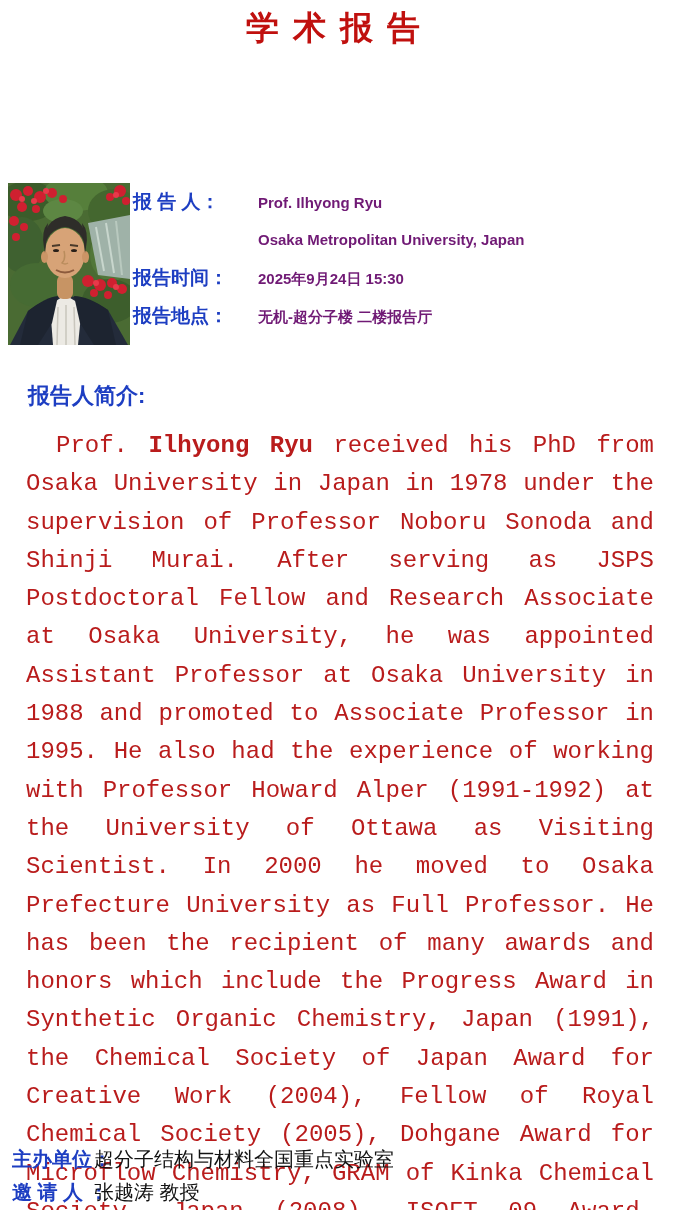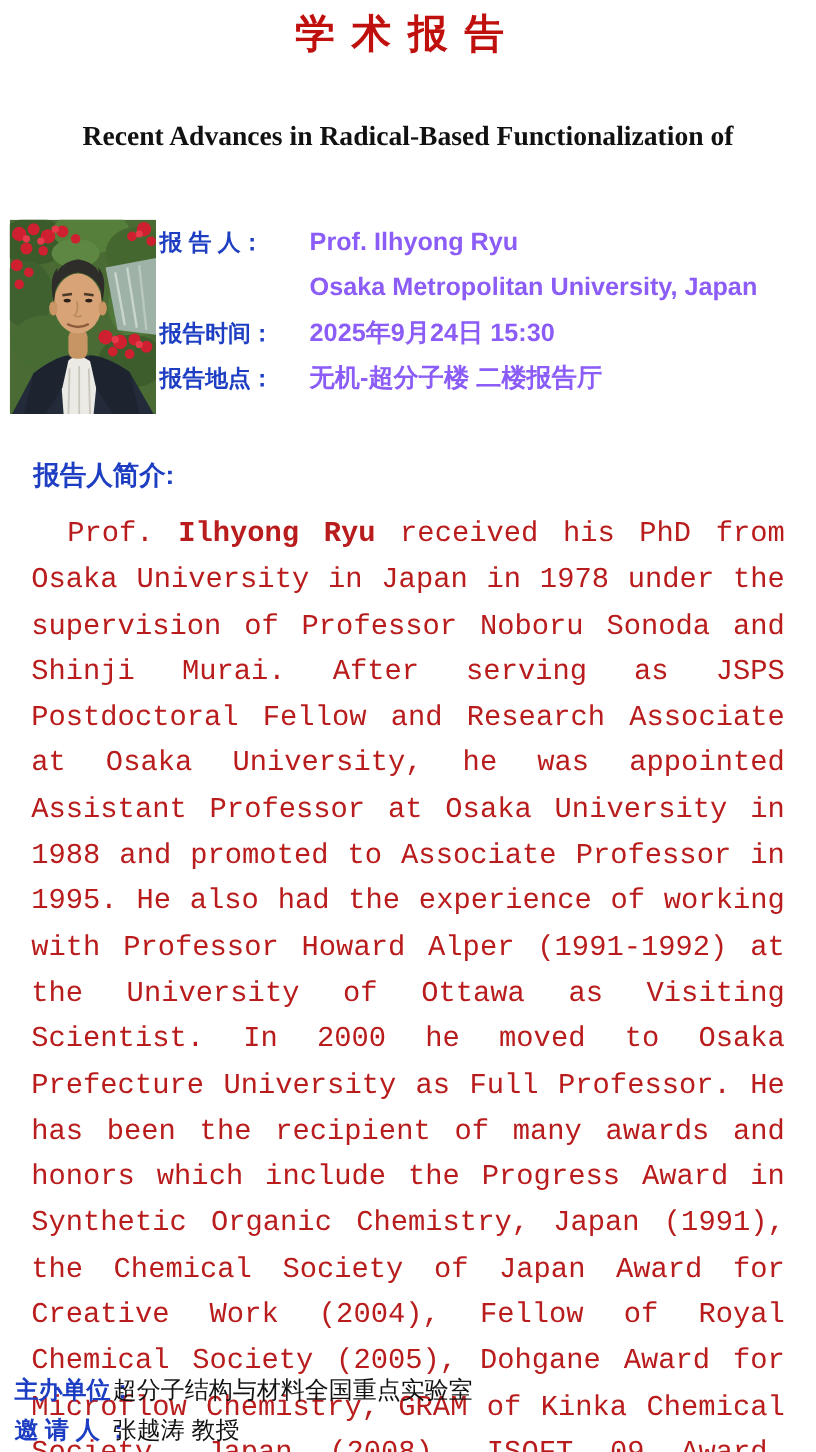--- a/index.html
+++ b/index.html
@@ -35,21 +35,21 @@
   }
 
   .info-block {
     position: absolute; left: 133px; top: 183px; width: 545px;
   }
   .info-line { height: 38px; line-height: 38px; white-space: nowrap; }
   .info-label {
     display: inline-block; width: 125px;
     color: #1d3ec2; font-weight: 700; font-size: 19px;
   }
-  .info-value { font-weight: 700; font-size: 21px; color: #8b5cf6; }
+  .info-value { font-weight: 700; font-size: 15px; color: #701a75; }
 
   .bio-heading {
     position: absolute; left: 28px; top: 381px;
     color: #1d3ec2; font-weight: 700; font-size: 22px;
   }
 
   .bio-text {
     position: absolute; left: 26px; top: 427px; width: 628px;
     font-family: Liberation Mono, monospace;
     font-size: 24px; line-height: 38.3px;
@@ -67,21 +67,20 @@
   .footer-value { font-weight: 400; font-size: 20px; color: #121212; }
 </style>
 </head>
 <body>
 
 <div class="page">
 
   <div class="main-title">学术报告</div>
 
   <div class="en-title">
-    <div>Recent Advances in Radical-Based Functionalization of</div>
   </div>
 
   <div class="photo-wrap">
     <svg width="122" height="162" viewBox="0 0 122 162" xmlns="http://www.w3.org/2000/svg">
 
       <rect width="122" height="162" fill="#4a6b33"></rect>
       <ellipse cx="20" cy="18" rx="28" ry="20" fill="#3b5c2a"></ellipse>
       <ellipse cx="68" cy="10" rx="32" ry="18" fill="#567f3b"></ellipse>
       <ellipse cx="106" cy="28" rx="26" ry="22" fill="#44672f"></ellipse>
       <ellipse cx="14" cy="62" rx="22" ry="28" fill="#3f6130"></ellipse>

